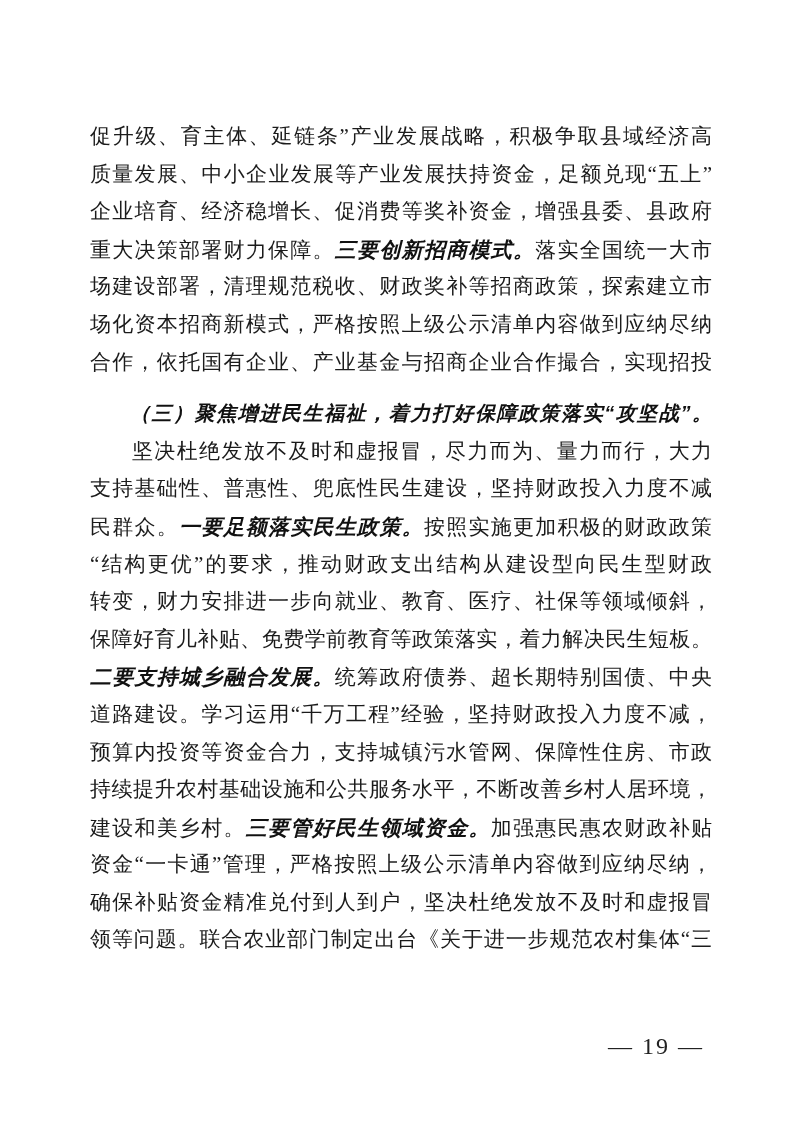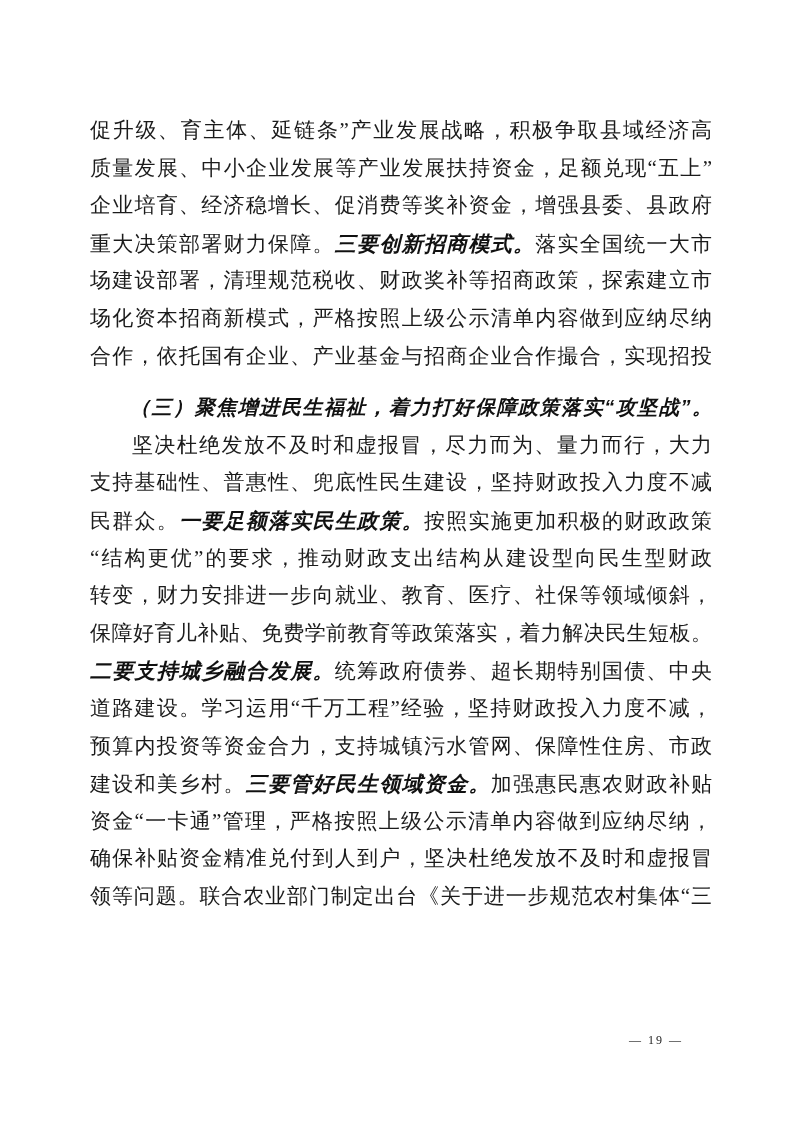--- a/index.html
+++ b/index.html
@@ -14,21 +14,21 @@
     margin: 0 auto;
     background: #ffffff;
     overflow: hidden;
     font-family: "Liberation Serif", "DejaVu Serif", serif;
     color: #1b1b1b;
     box-shadow: 0 0 2px rgba(0,0,0,0.25);
   }
   .text-block {
     position: absolute;
     left: 90px;
-    top: 112px;
+    top: 118px;
     width: 622px;
   }
   .line {
     font-size: 21px;
     line-height: 37.6px;
     height: 37.6px;
     text-align: justify;
     text-align-last: justify;
     white-space: normal;
     overflow: hidden;
@@ -49,21 +49,21 @@
     font-family: "Liberation Sans", "DejaVu Sans", sans-serif;
     color: #111111;
     font-style: italic;
   }
   .page-number {
     position: absolute;
     top: 1033px;
     left: 596px;
     width: 120px;
     text-align: center;
-    font-size: 12px;
+    font-size: 24px;
     letter-spacing: 2px;
     color: #222222;
   }
 </style>
 </head>
 <body>
 
 <div class="page">
   <div class="text-block">
       <div class="line"><span>促升级、育主体、延链条”产业发展战略，积极争取县域经济高</span></div>
@@ -76,19 +76,20 @@
       <div class="line indent heading"><span class="hei">（三）聚焦增进民生福祉，着力打好保障政策落实“攻坚战”。</span></div>
       <div class="line indent"><span>坚决杜绝发放不及时和虚报冒，尽力而为、量力而行，大力</span></div>
       <div class="line"><span>支持基础性、普惠性、兜底性民生建设，坚持财政投入力度不减</span></div>
       <div class="line"><span>民群众。</span><span class="hei">一要足额落实民生政策。</span><span>按照实施更加积极的财政政策</span></div>
       <div class="line"><span>“结构更优”的要求，推动财政支出结构从建设型向民生型财政</span></div>
       <div class="line"><span>转变，财力安排进一步向就业、教育、医疗、社保等领域倾斜，</span></div>
       <div class="line"><span>保障好育儿补贴、免费学前教育等政策落实，着力解决民生短板。</span></div>
       <div class="line"><span class="hei">二要支持城乡融合发展。</span><span>统筹政府债券、超长期特别国债、中央</span></div>
       <div class="line"><span>道路建设。学习运用“千万工程”经验，坚持财政投入力度不减，</span></div>
       <div class="line"><span>预算内投资等资金合力，支持城镇污水管网、保障性住房、市政</span></div>
+      <div class="line"><span>持续提升农村基础设施和公共服务水平，不断改善乡村人居环境，</span></div>
       <div class="line"><span>建设和美乡村。</span><span class="hei">三要管好民生领域资金。</span><span>加强惠民惠农财政补贴</span></div>
       <div class="line"><span>资金“一卡通”管理，严格按照上级公示清单内容做到应纳尽纳，</span></div>
       <div class="line"><span>确保补贴资金精准兑付到人到户，坚决杜绝发放不及时和虚报冒</span></div>
       <div class="line"><span>领等问题。联合农业部门制定出台《关于进一步规范农村集体“三</span></div>
     </div>
   <div class="page-number">— 19 —</div>
 </div>
 
 </body></html>

